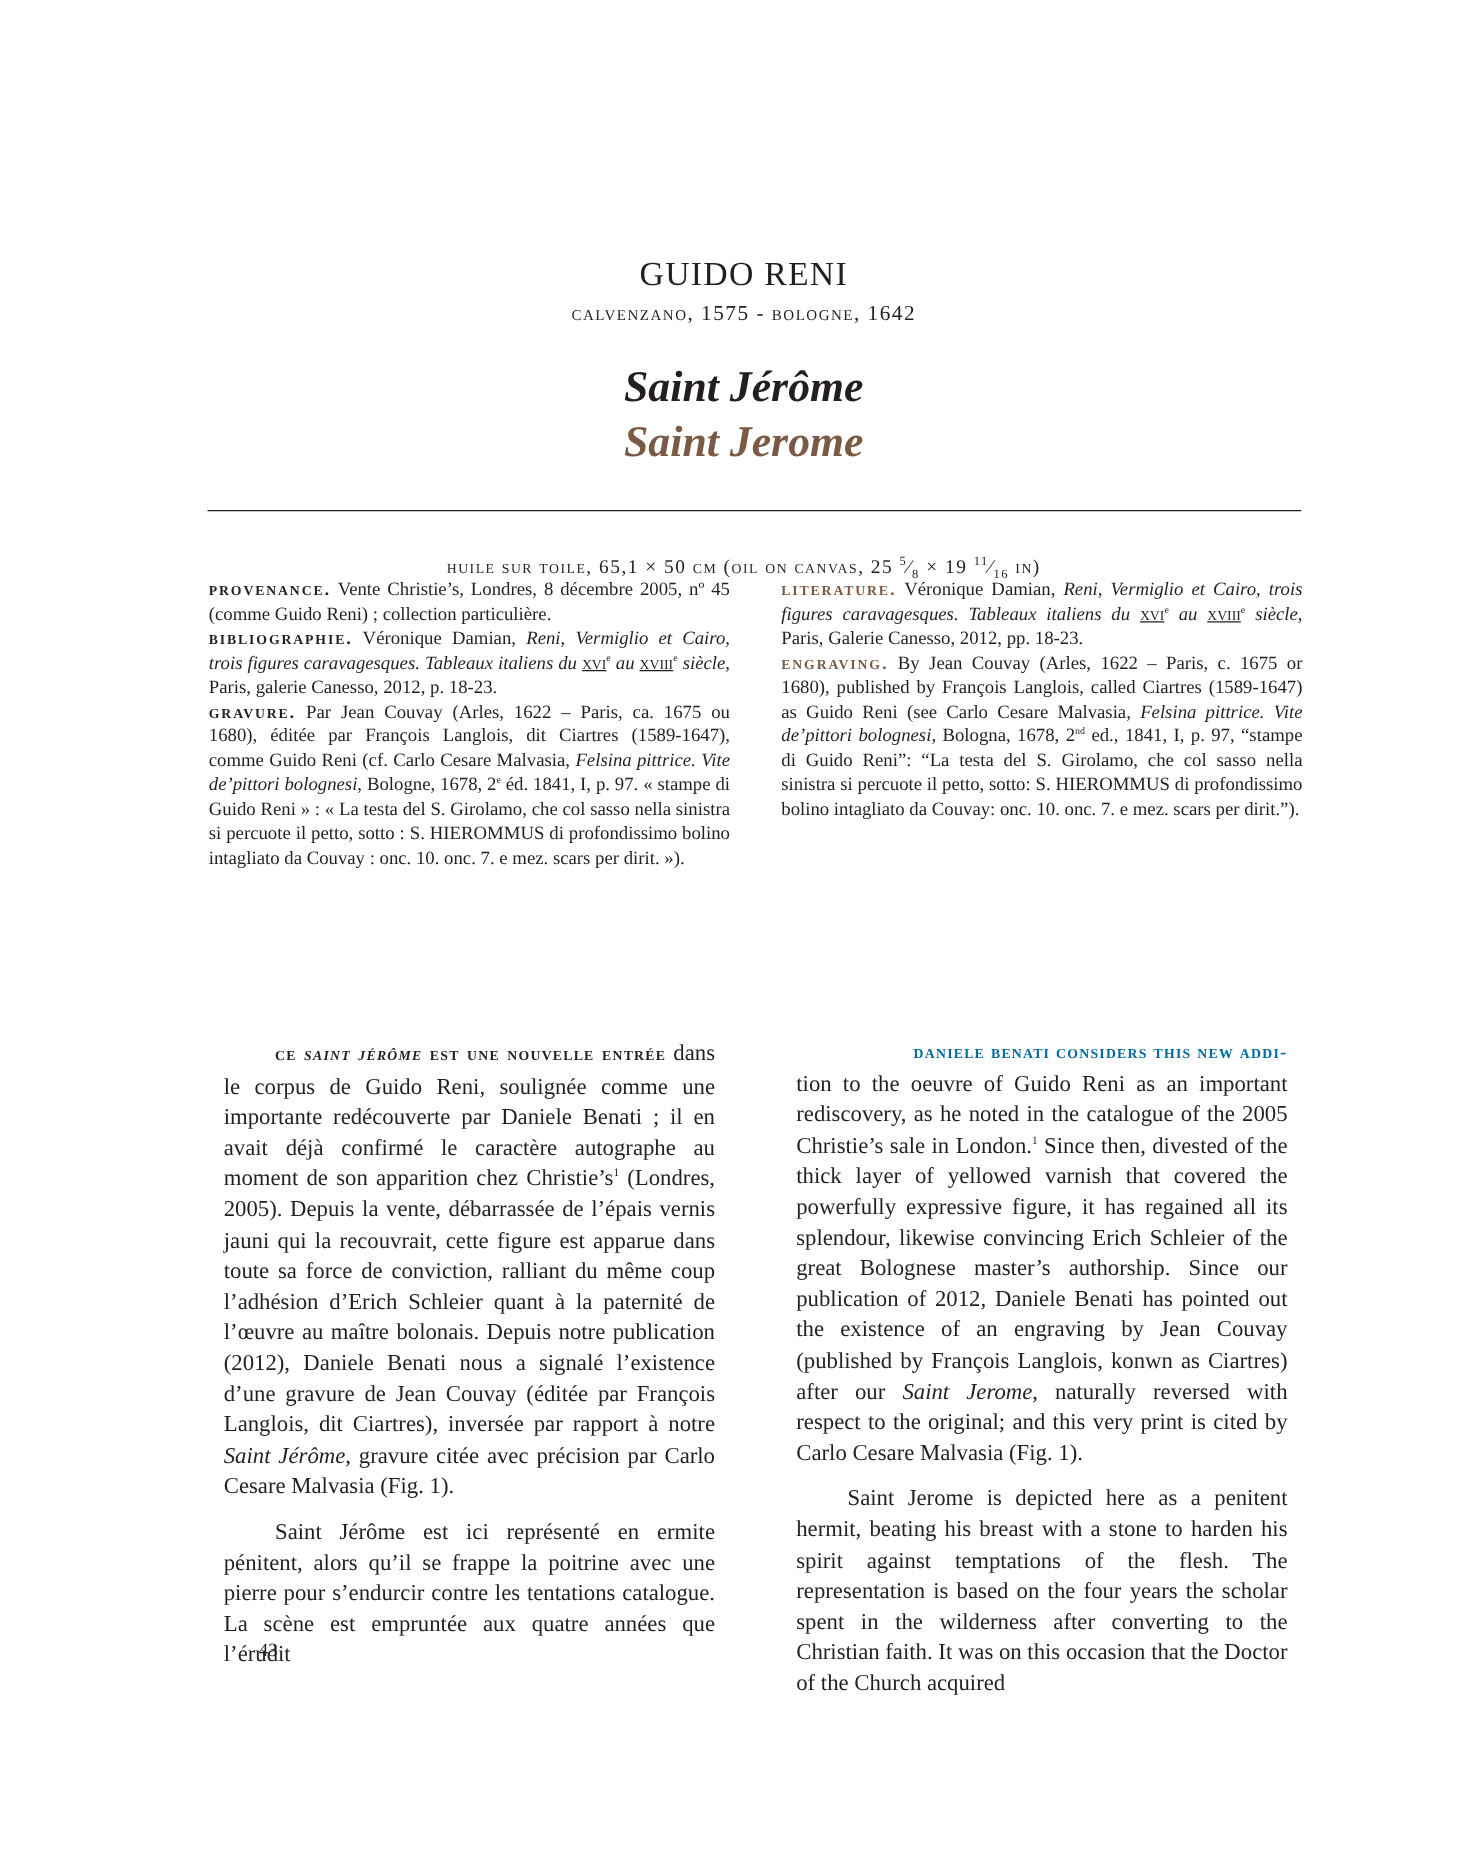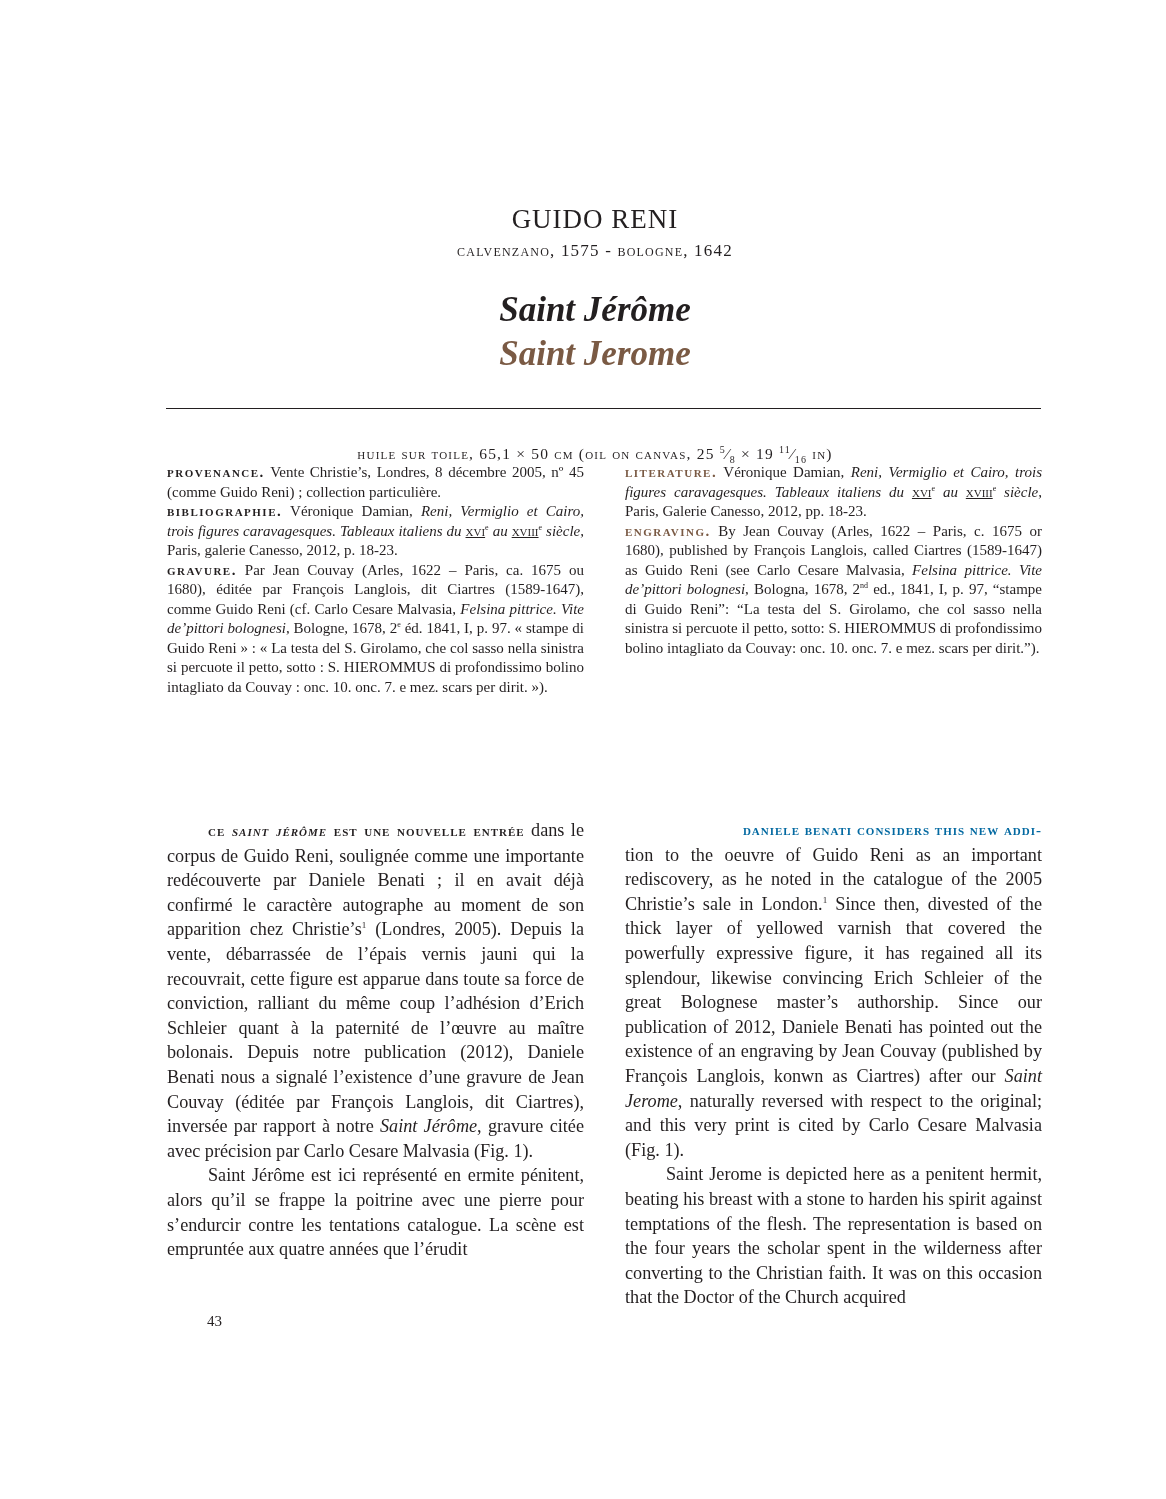--- a/index.html
+++ b/index.html
@@ -25,21 +25,21 @@
   .notes.right { left: 625px; }
   .notes p { margin: 0; }
   .lbl { font-variant: small-caps; text-transform: lowercase; font-weight: bold; letter-spacing: 1.5px; }
   .right .lbl { color: #7a5a44; }
   .sc { font-variant: small-caps; text-transform: lowercase; text-decoration: underline; }
   .notes sup { font-size: 8px; line-height: 0; }
 
   .body { top: 818px; width: 417px; font-size: 18.2px; line-height: 24.6px; text-align: justify; }
   .body.left { left: 167px; }
   .body.right { left: 625px; }
-  .body p { margin: 0; text-indent: 41px; }
+  .body p { margin: 12px; text-indent: 41px; }
   .lead { font-variant: small-caps; text-transform: lowercase; font-weight: bold; letter-spacing: 1px; font-size: 15px; }
   .right .lead { color: #0369a1; }
   .body sup { font-size: 9px; line-height: 0; }
 
   .page-num { top: 1313px; left: 207px; font-size: 15px; }
   i { font-style: italic; }
 </style>
 </head>
 <body>
 

